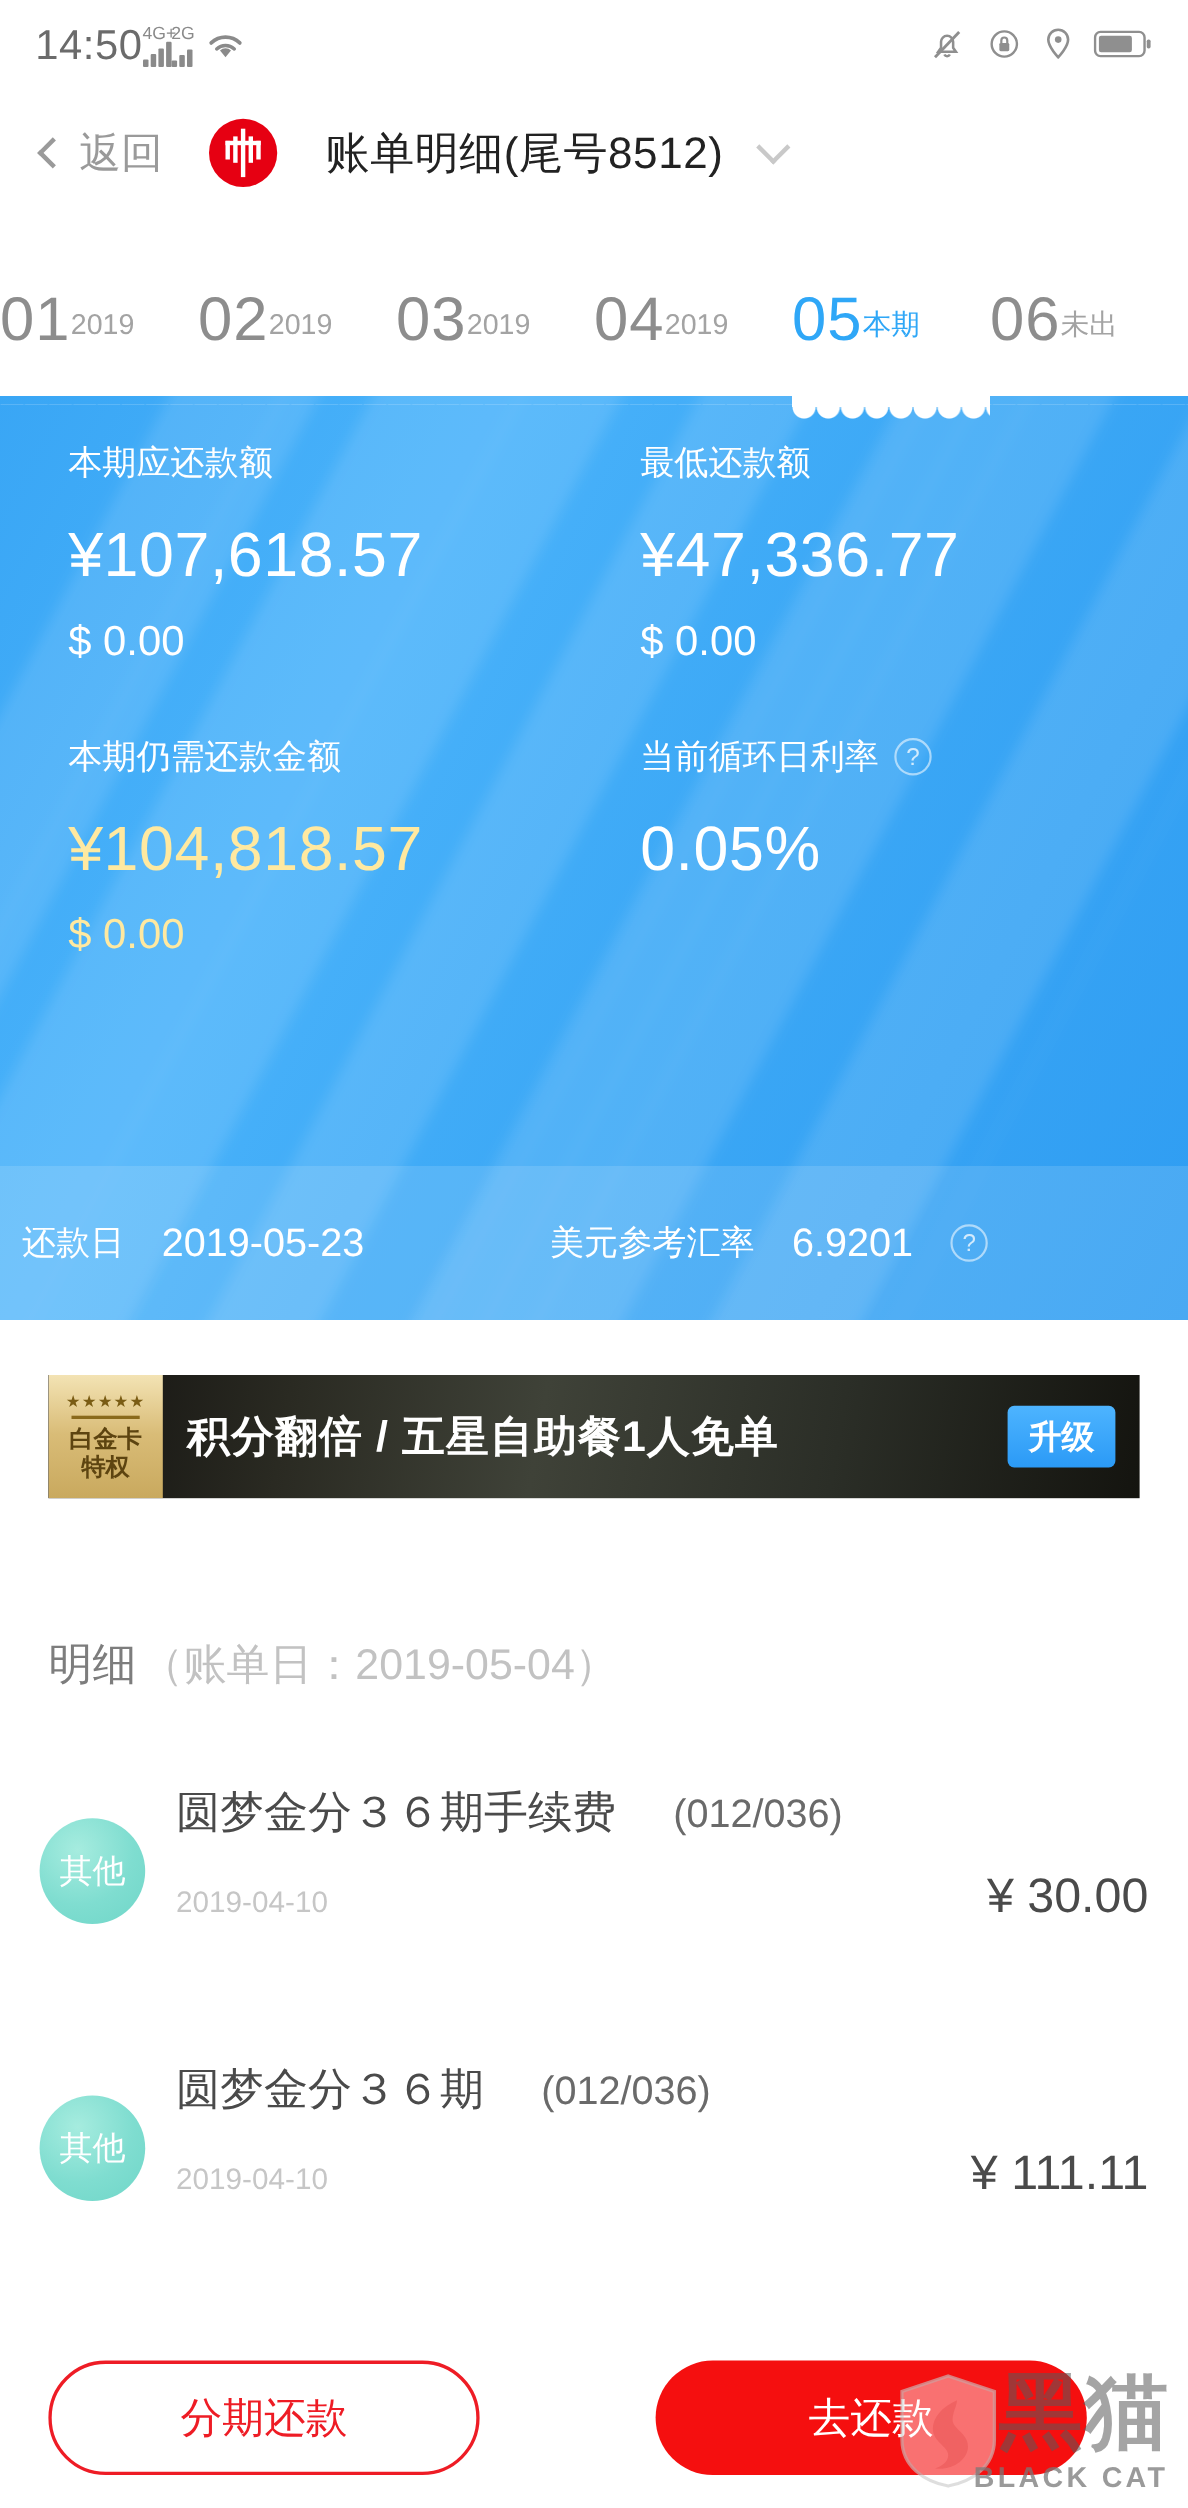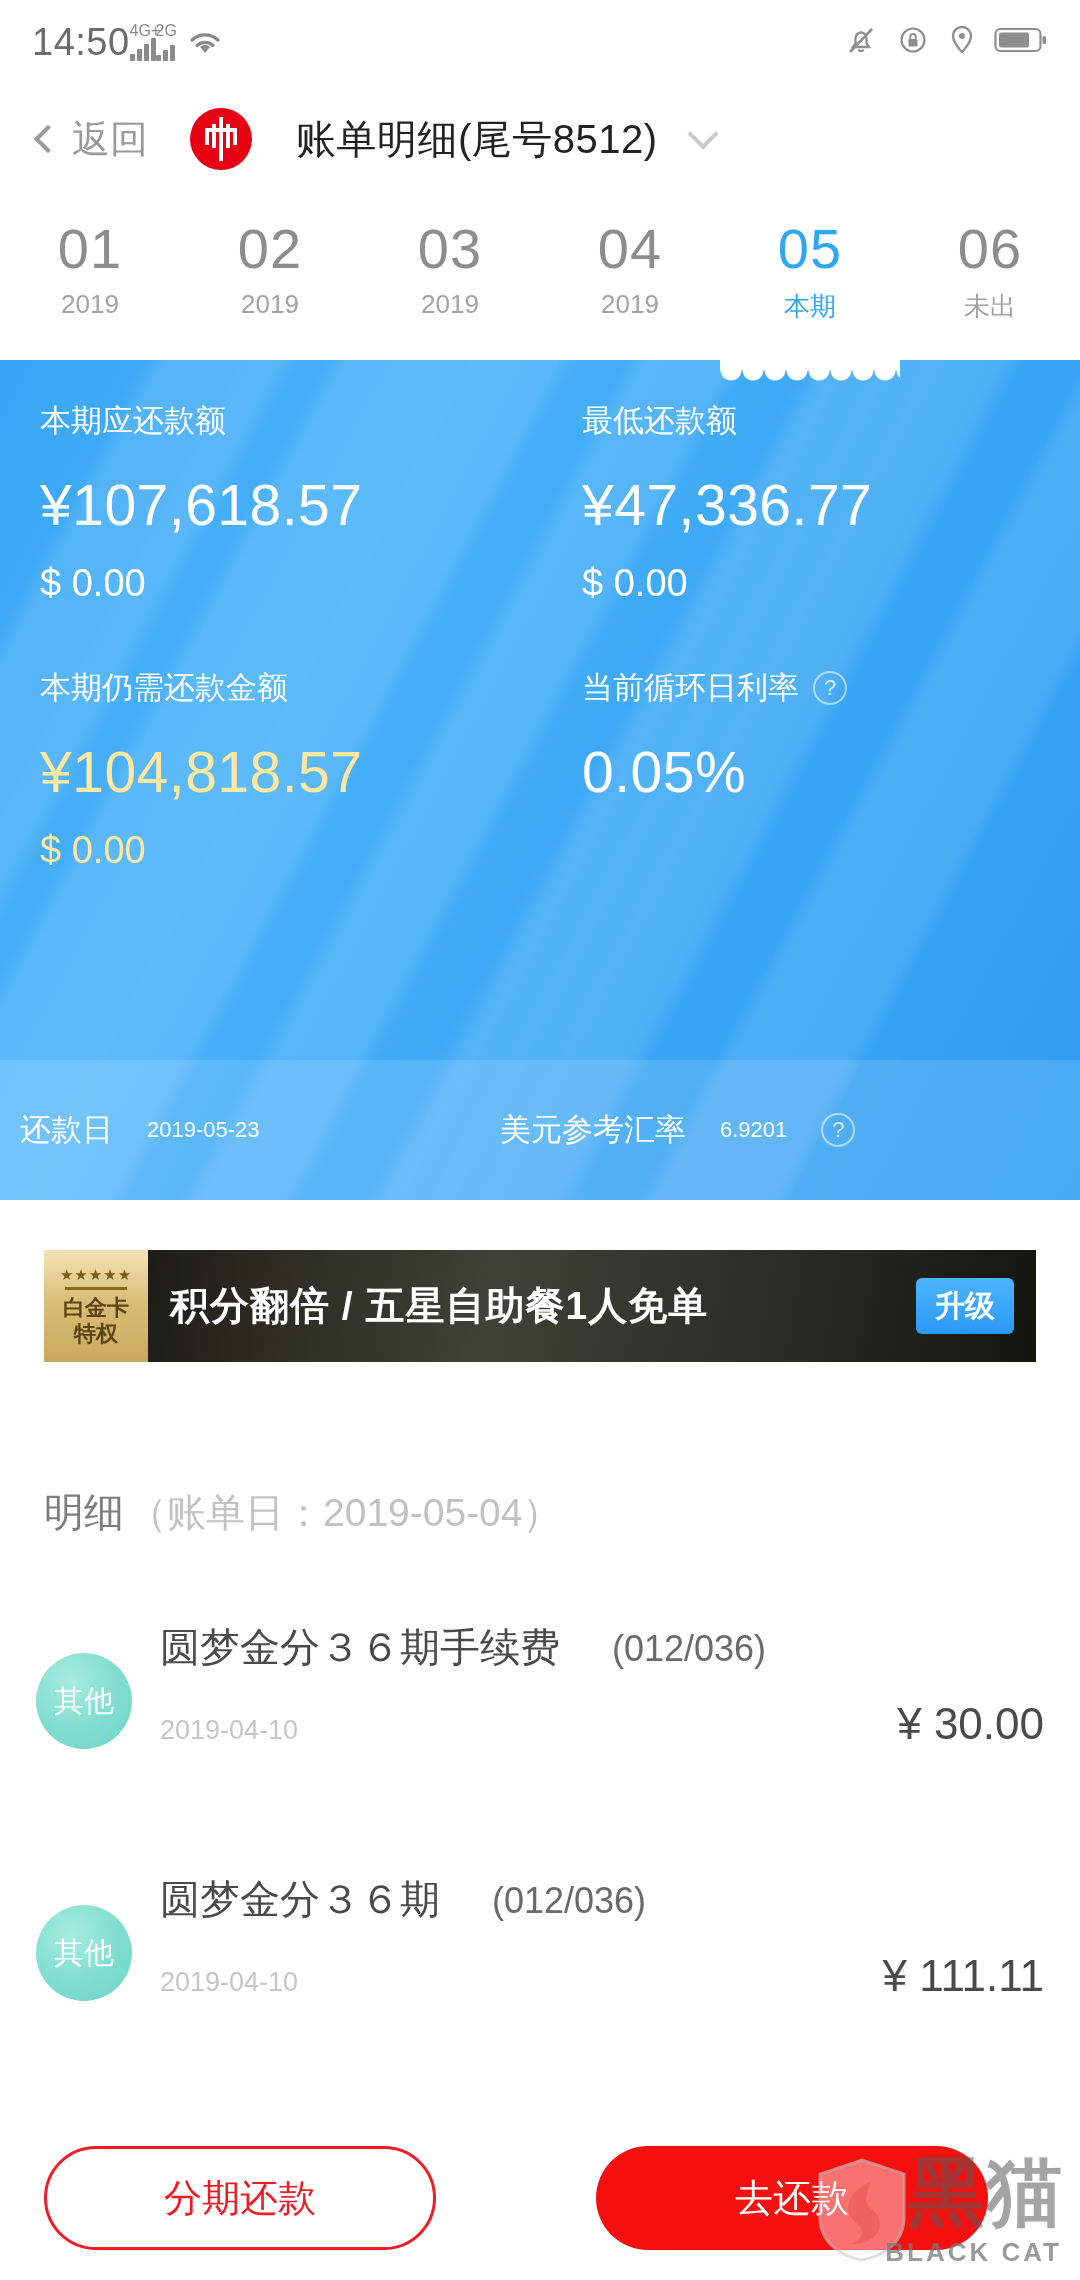--- a/index.html
+++ b/index.html
@@ -47,21 +47,21 @@
     background: #e60012; display: flex; align-items: center; justify-content: center;
   }
   .nav-title { margin-left: 44px; font-size: 40px; color: #222; letter-spacing: 0.5px; }
   .chev-down { margin-left: 34px; width: 22px; height: 22px; border-right: 4px solid #c9c9c9; border-bottom: 4px solid #c9c9c9; transform: rotate(45deg); margin-top: -10px; }
 
   
   .tabs {
     position: absolute; top: 200px; left: 0; width: 1080px; height: 160px;
     display: flex; background: #fff; z-index: 4;
   }
-  .tab { flex: 1; display: flex; flex-direction: column; align-items: center; justify-content: flex-start; padding-top: 20px; text-align: center; }
+  .tab { flex: 1; display: flex; flex-direction: row; align-items: center; justify-content: flex-start; padding-top: 20px; text-align: center; }
   .tab-num { font-size: 56px; color: #8d8d8d; line-height: 1.05; letter-spacing: 1px; }
   .tab-sub { font-size: 26px; color: #a3a3a3; margin-top: 10px; }
   .tab.active .tab-num { color: #2fa7f7; }
   .tab.active .tab-sub { color: #2fa7f7; }
 
   
   .billcard {
     position: absolute; top: 348px; left: 0; width: 1080px; height: 852px;
     background: linear-gradient(118deg, #39a6f5 0%, #49b2fa 30%, #3da9f6 55%, #2f9df2 100%);
     overflow: hidden;
@@ -86,21 +86,21 @@
     position: absolute; top: 0; width: 180px; height: 22px; background: #fff; z-index: 4;
   }
   .tab-notch .scallop-in {
     position: absolute; bottom: -20px; left: 0; width: 180px; height: 20px;
     background-image: radial-gradient(circle at 11px 0px, #ffffff 10px, rgba(255,255,255,0) 11px);
     background-size: 22px 20px; background-repeat: repeat-x;
   }
 
   .bc-inner { position: relative; z-index: 5; padding: 52px 0 0 0; }
   .bc-row { display: flex; }
-  .bc-col { width: 50%; padding-left: 40px; }
+  .bc-col { width: 50%; padding-left: 62px; }
   .bc-col.right { padding-left: 42px; }
   .bc-label { font-size: 31px; color: #ffffff; display: flex; align-items: center; gap: 14px; }
   .qmark {
     width: 34px; height: 34px; border-radius: 50%;
     border: 2px solid rgba(255,255,255,0.55); color: rgba(255,255,255,0.75);
     font-size: 22px; display: inline-flex; align-items: center; justify-content: center;
   }
   .bc-amt { font-size: 57px; color: #ffffff; margin-top: 30px; letter-spacing: 0.5px; white-space: nowrap; }
   .bc-amt.yellow { color: #ffe9a0; }
   .bc-sub { font-size: 38px; color: #ffffff; margin-top: 24px; }
@@ -108,21 +108,21 @@
   .bc-row.second { margin-top: 62px; }
 
   .bc-footer {
     position: absolute; left: 0; bottom: 0; width: 1080px; height: 140px;
     background: rgba(255,255,255,0.13);
     display: flex; align-items: center; z-index: 5;
   }
   .bf-item { display: flex; align-items: center; }
   .bf-item.first { padding-left: 20px; width: 500px; }
   .bf-label { font-size: 31px; color: #ffffff; }
-  .bf-value { font-size: 22px; color: #ffffff; margin-left: 34px; }
+  .bf-value { font-size: 36px; color: #ffffff; margin-left: 34px; }
   .bf-q { margin-left: 34px; }
 
   
   .promo {
     position: absolute; top: 1250px; left: 44px; width: 992px; height: 112px;
     background: linear-gradient(100deg, #12110f 0%, #2a2a22 22%, #3f4238 45%, #2b2e27 72%, #14140f 100%);
     display: flex; align-items: center; overflow: hidden;
   }
   .promo-badge {
     width: 104px; height: 112px; flex: none;

